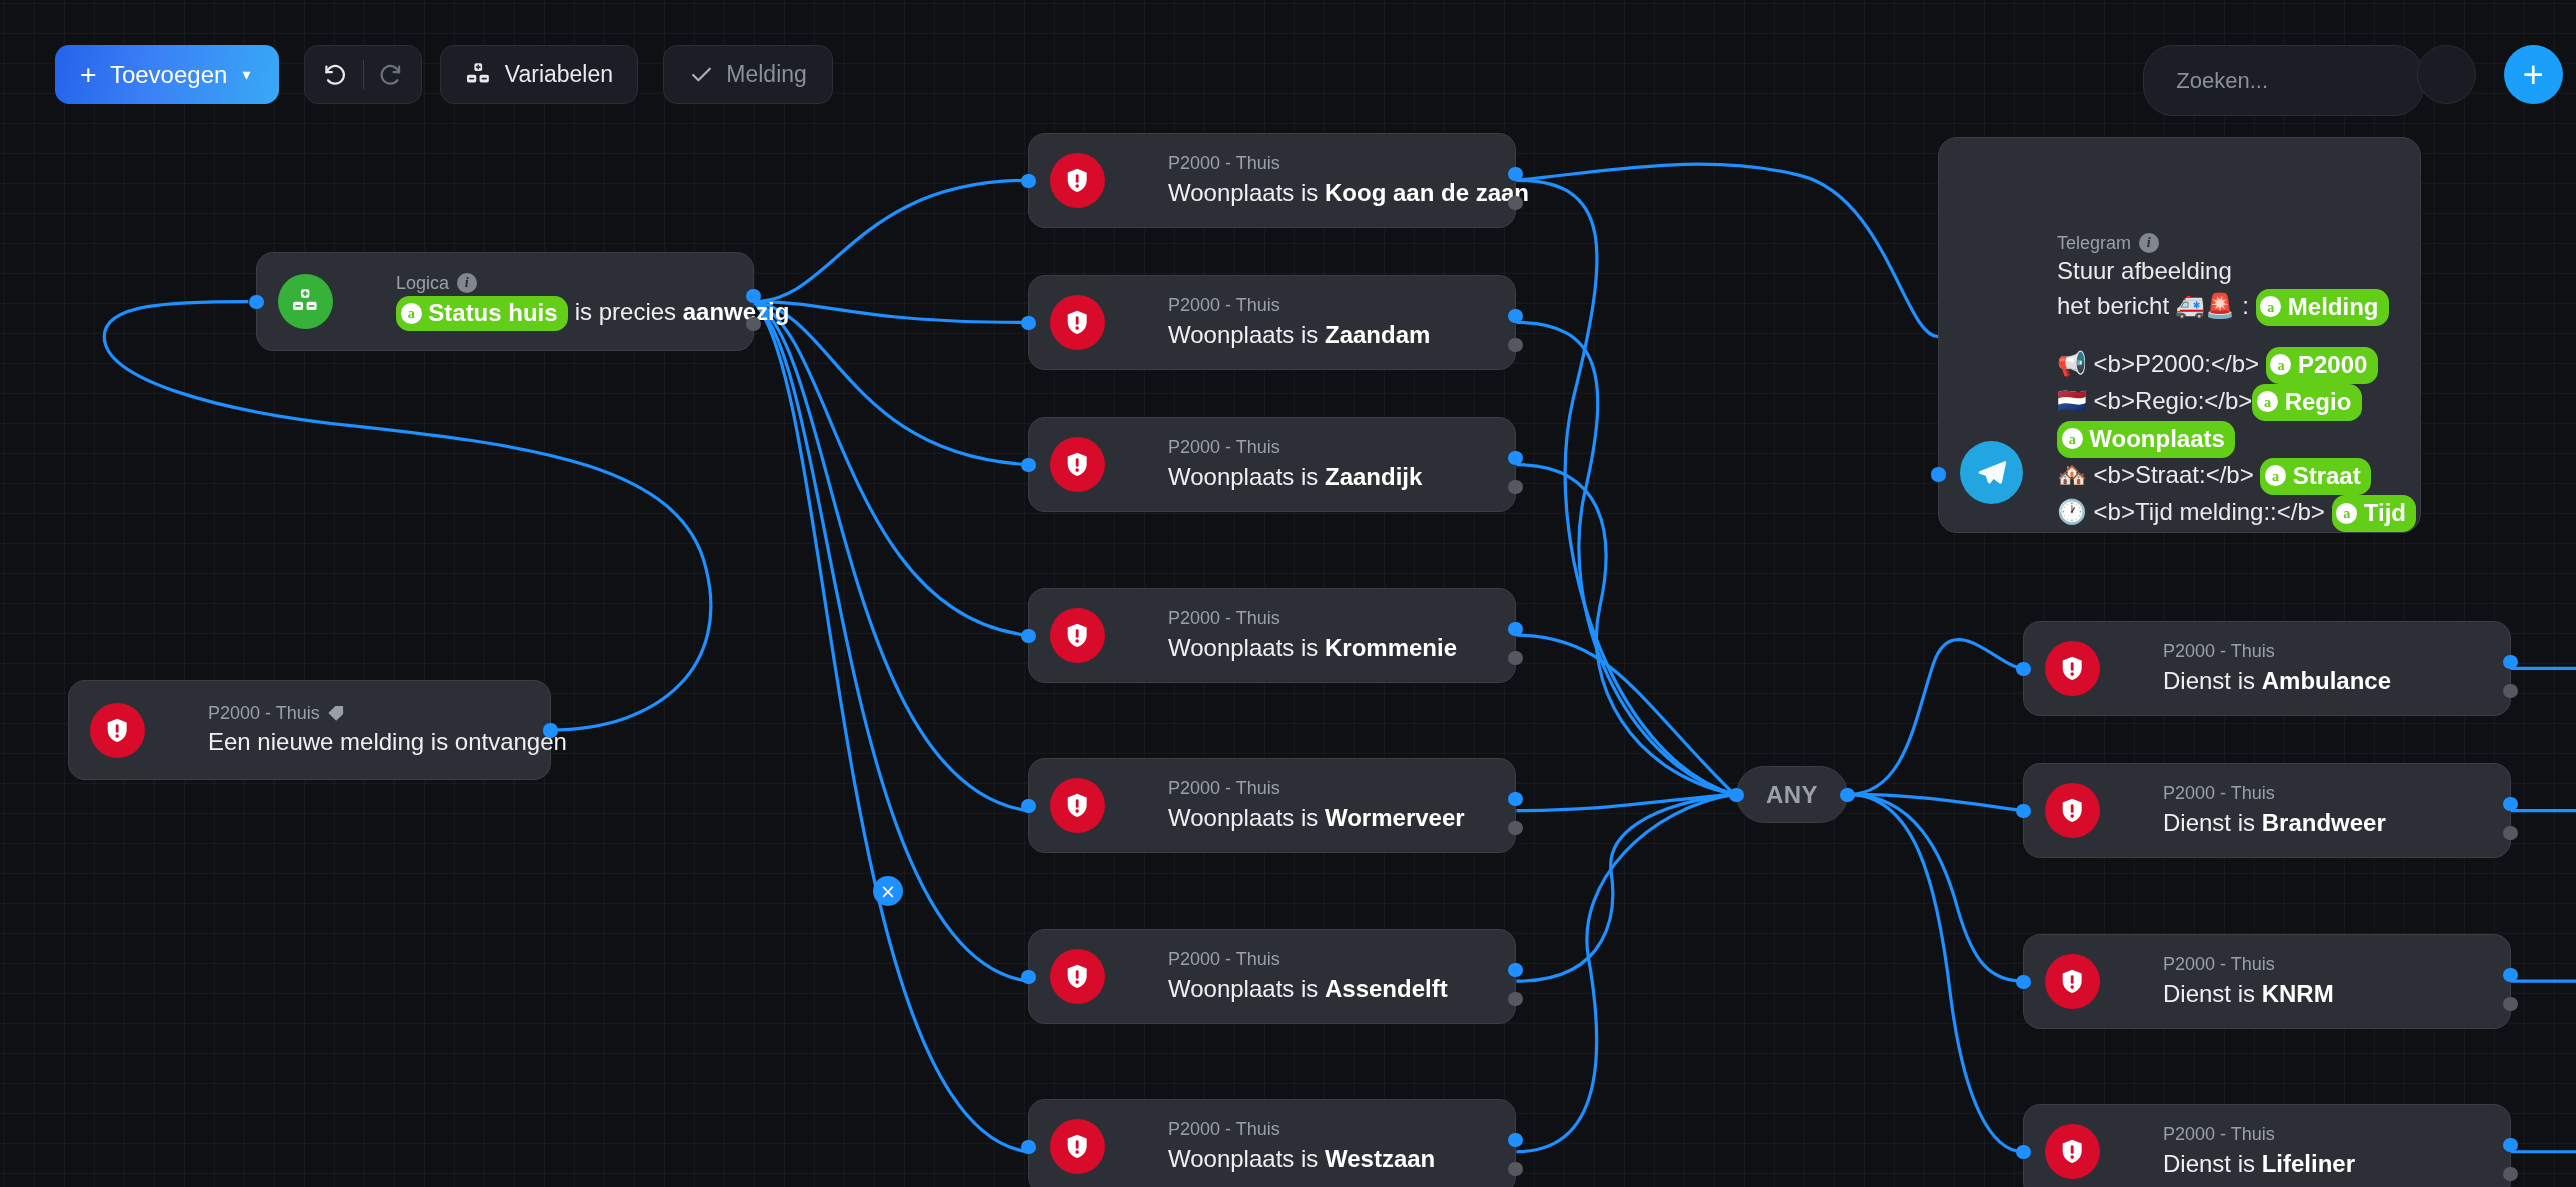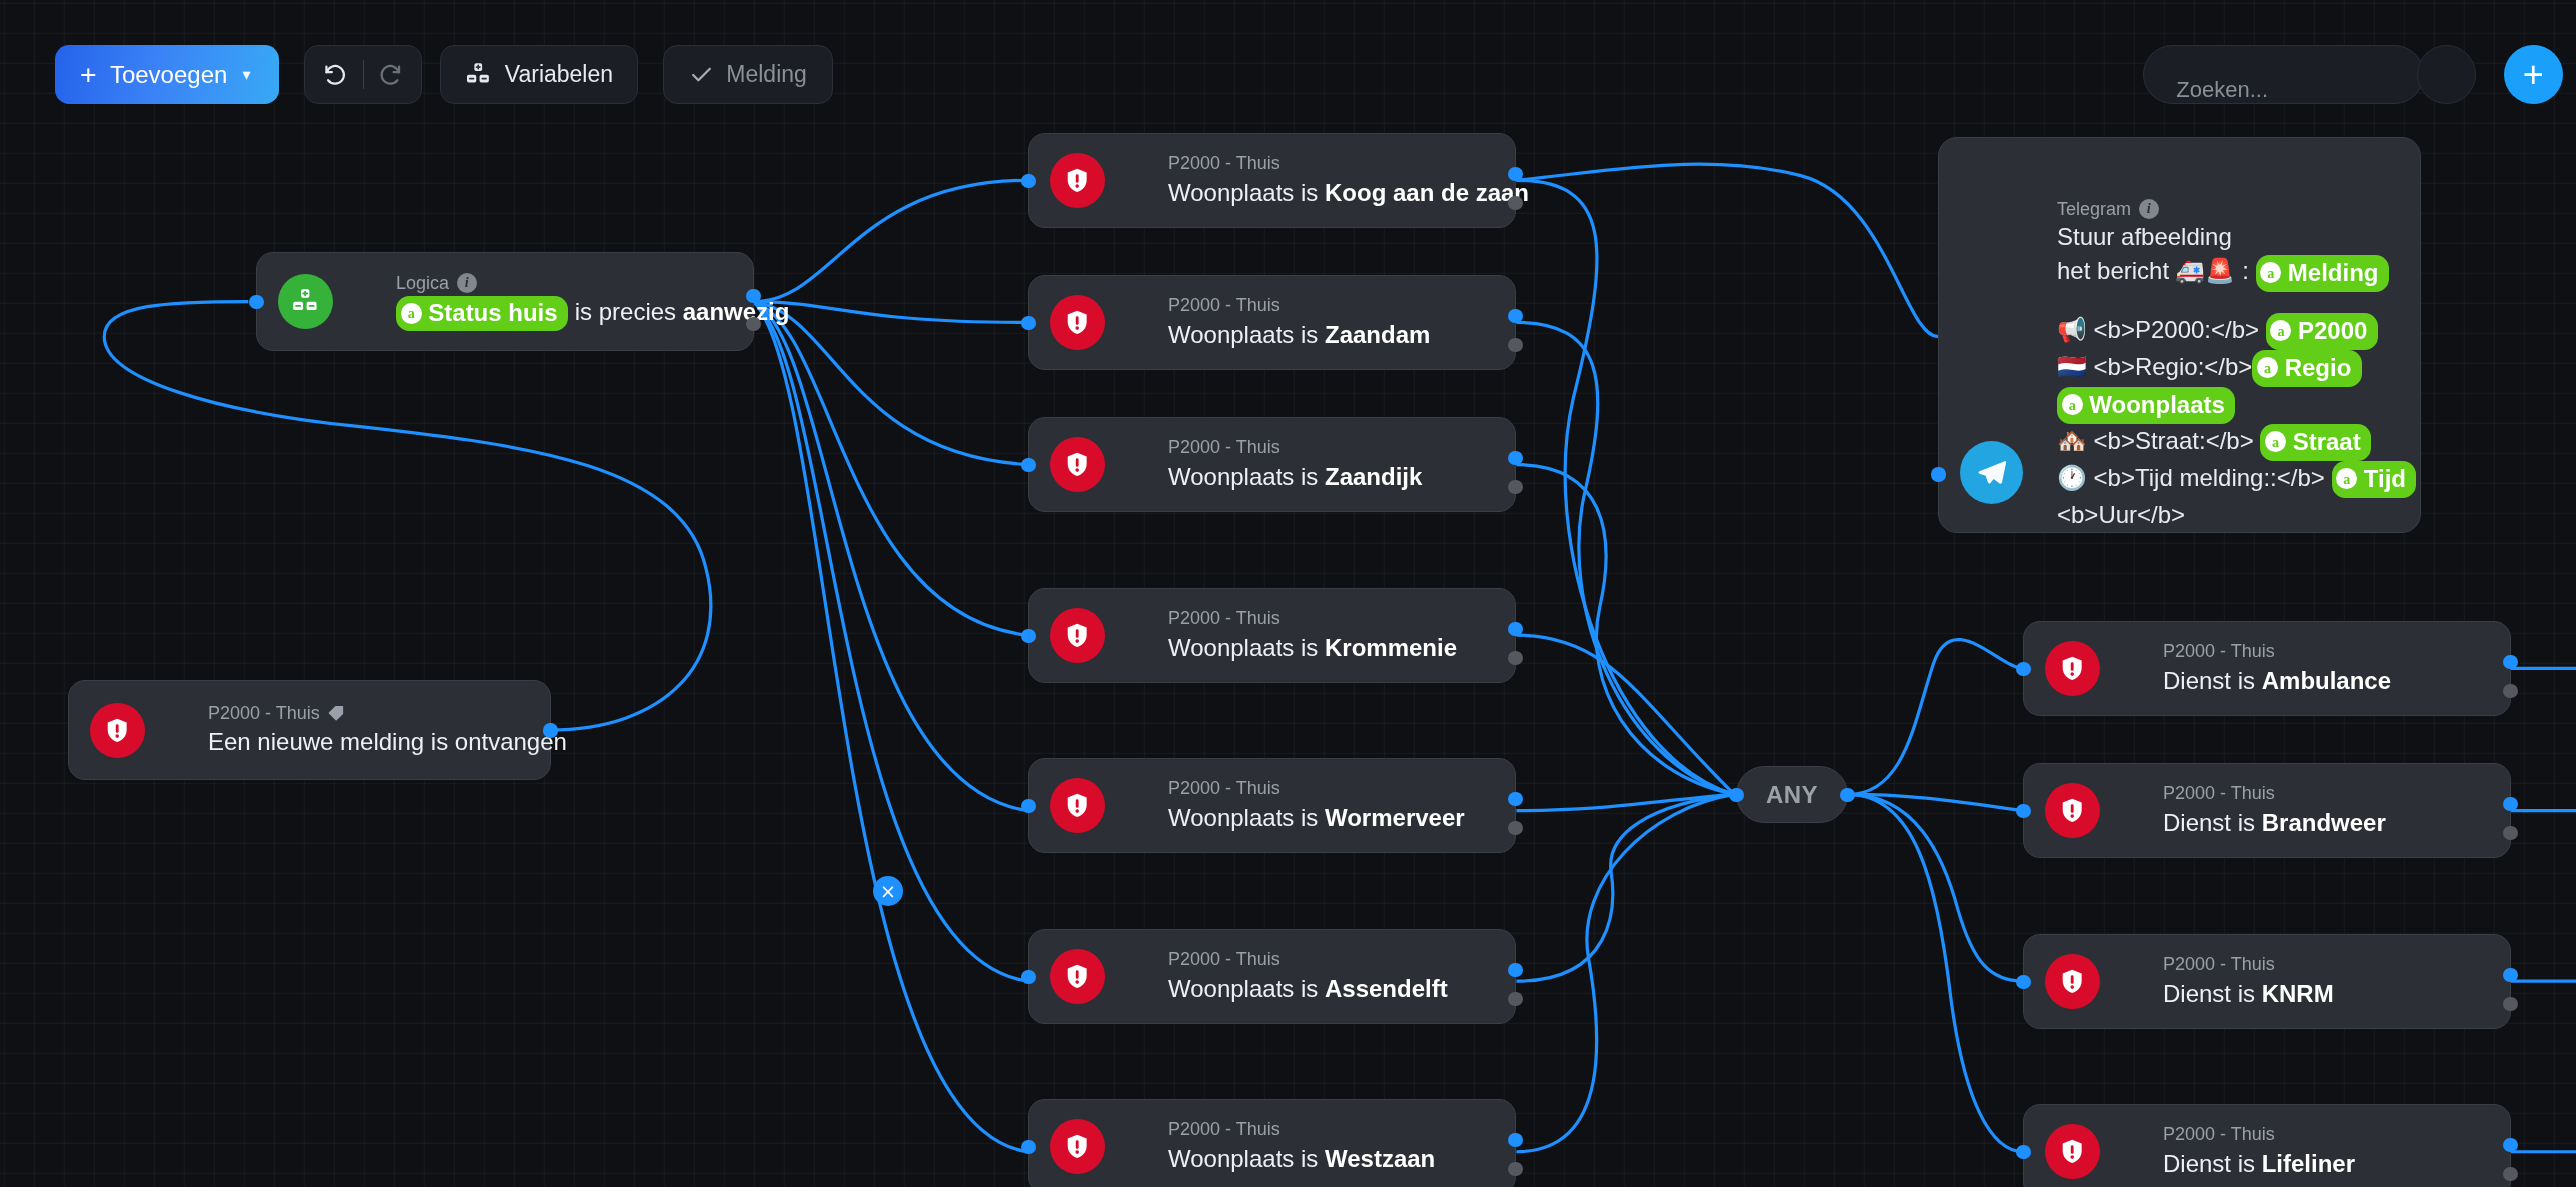--- a/index.html
+++ b/index.html
@@ -62,22 +62,22 @@
     left: 440px; padding: 0 24px; gap: 13.3px; color:#e8eaee;
     font-size: 23px; cursor: pointer; text-align: right;
   }
   #tb-save {
     left: 663px; padding: 0 25px; gap: 12.3px; color:#8b9099;
     font-size: 23px; cursor: pointer;
   }
 
   .tb-search {
     position:absolute; right: 152px; top: 24px;
-    width: 281px; height: 59px;
-    display:flex; align-items:flex-end; gap:13.3px;
+    width: 281px; height: 71px;
+    display:flex; align-items:center; gap:13.3px;
     padding: 0 19px;
     background:#1b1e25; border:0.9px solid #2b2f38; border-radius: 30px;
   }
   .tb-search input {
     flex:1; background:transparent; border:none; outline:none;
     color:#d3d6dc; font-size: 22px; font-family: inherit;
   }
   .tb-search input::placeholder { color:#8a8f98; }
 
   .tb-plus-fab {
@@ -622,23 +622,20 @@
           </span>
         </div>
         <div class="tg-line">
           <span class="emoji">🕐</span>
           <span>&lt;b&gt;Tijd melding::&lt;/b&gt;</span>
           <span class="chip chip-green">
             <span class="badge">a</span>
             <span>Tijd</span>
           </span>
         </div>
-        <div class="tg-line">
-          <span>&lt;b&gt;Uur&lt;/b&gt;</span>
-        </div>
       </div>
     </div>
   </div>
 
   <div id="edge-del" style="left:873px; top:876px;">
     <span>×</span>
   </div>
 
 </div>
 

